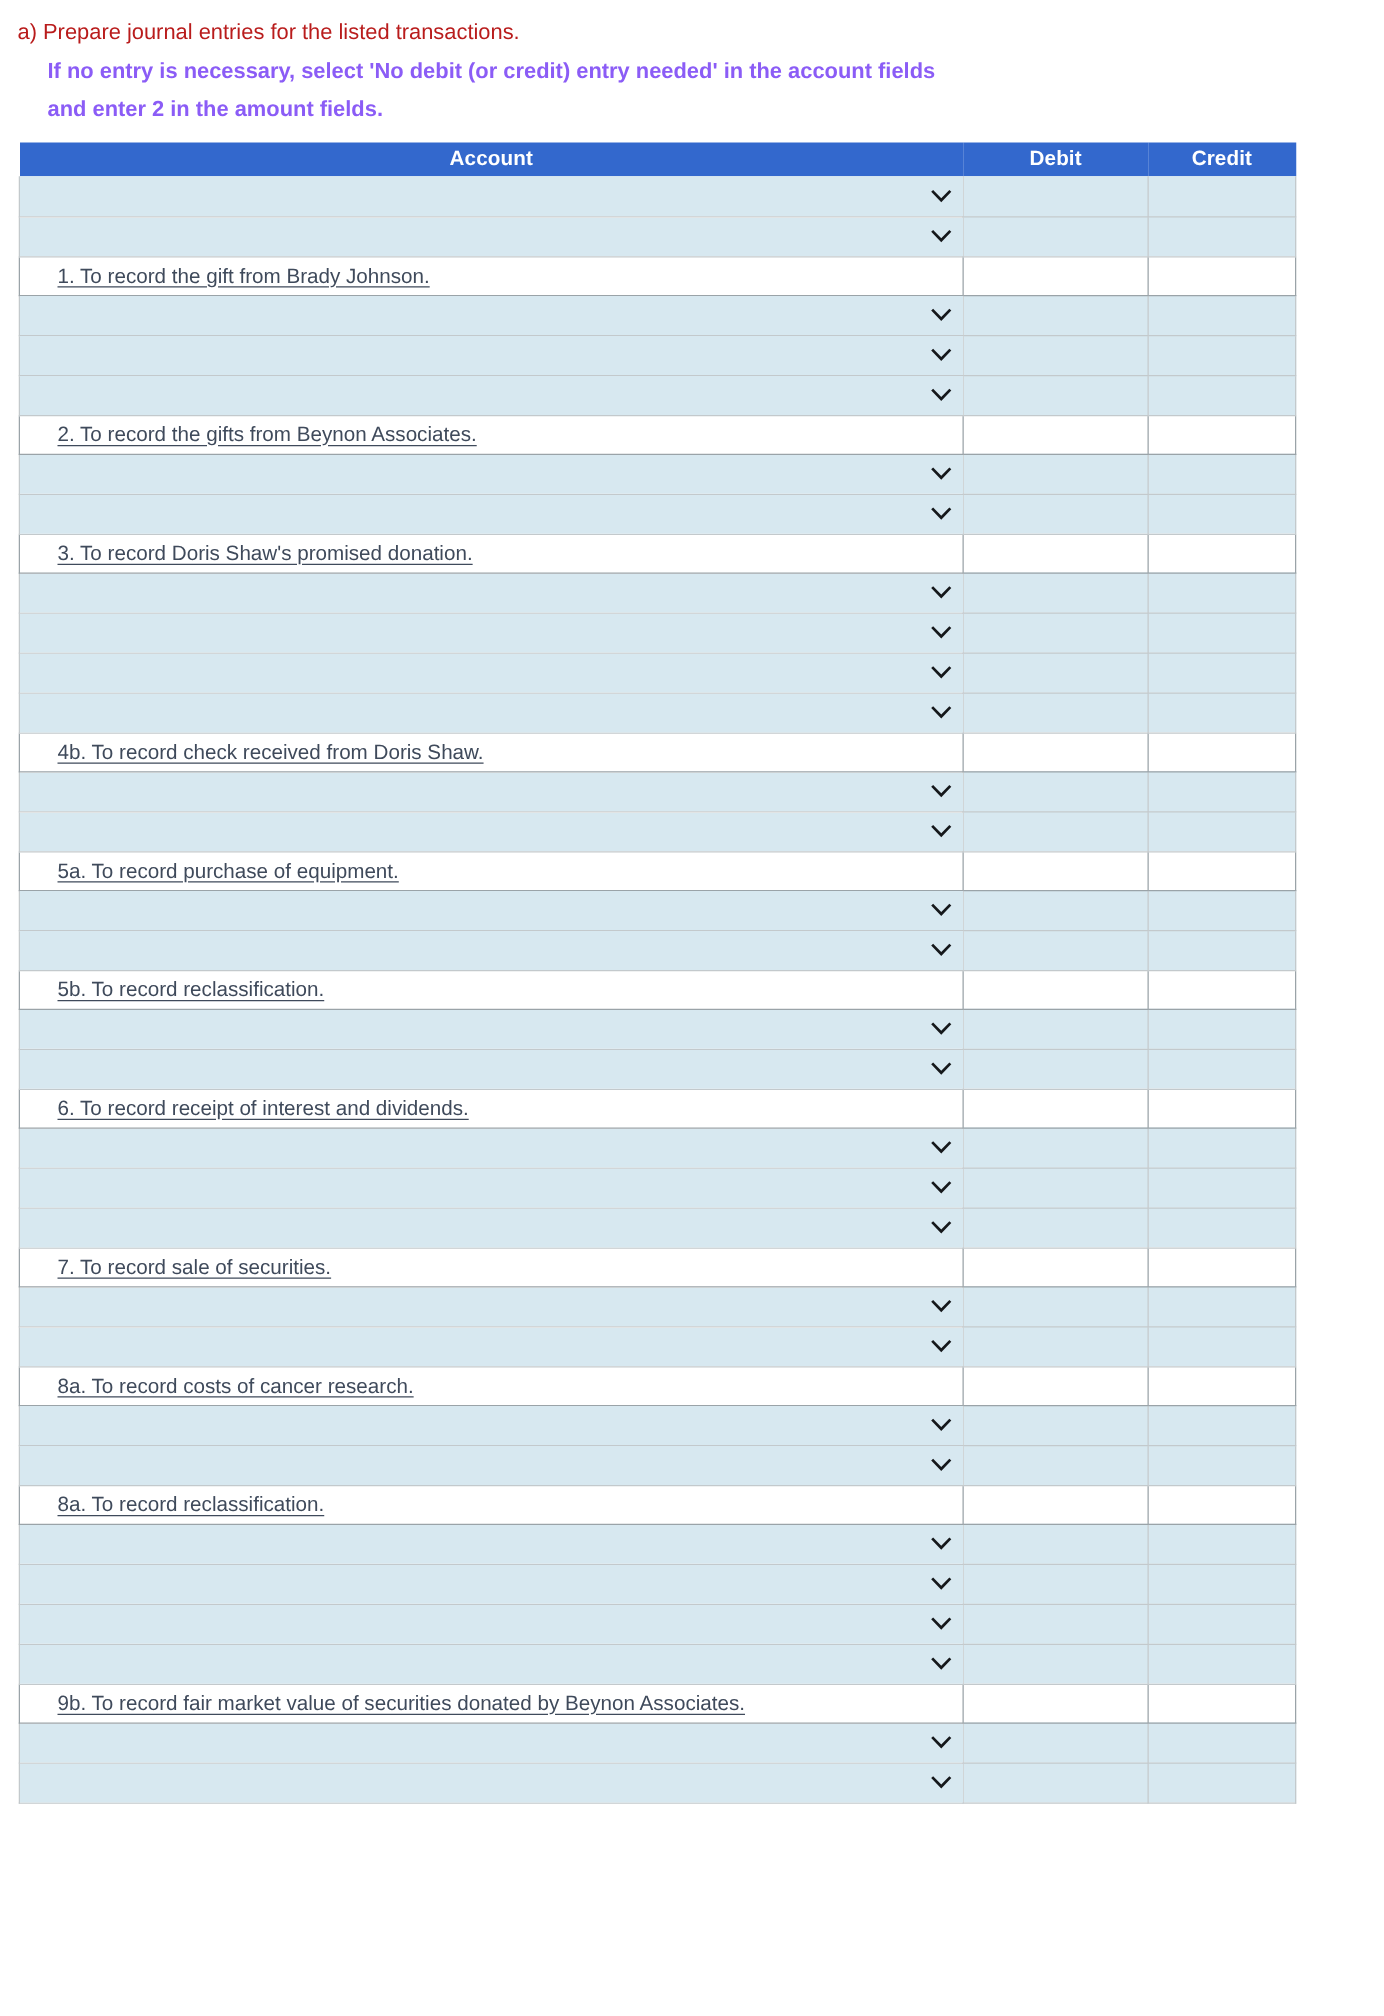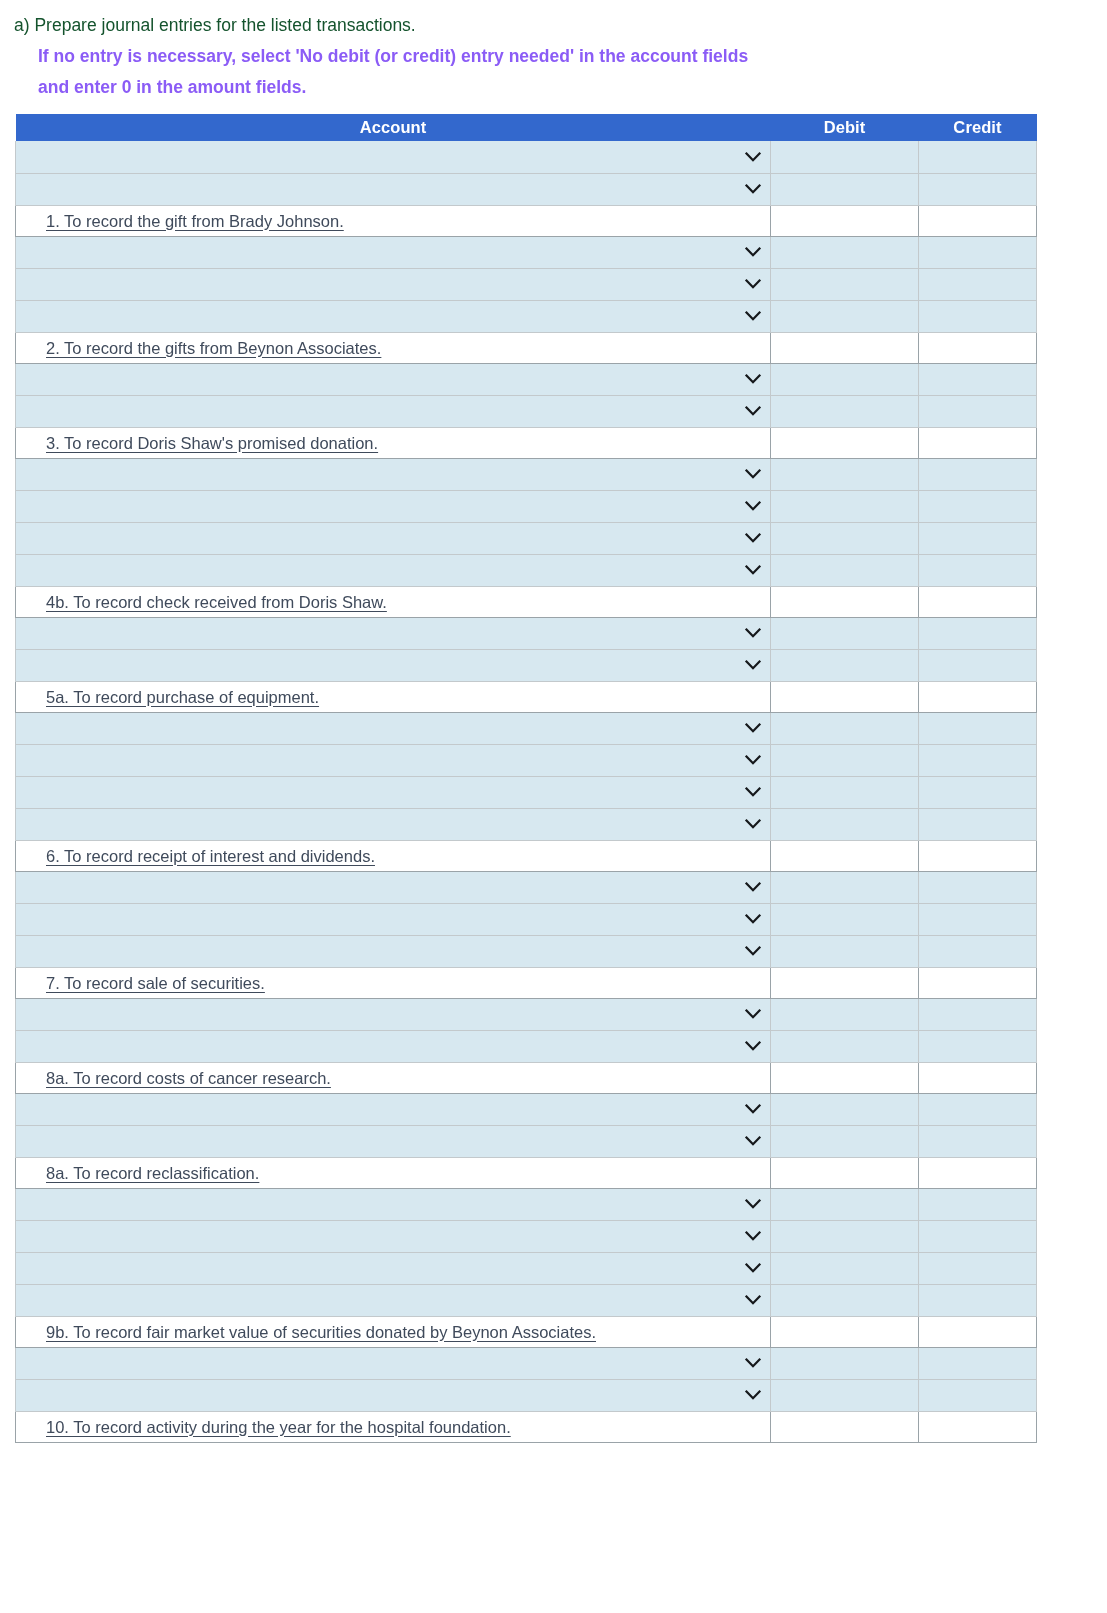--- a/index.html
+++ b/index.html
@@ -22,21 +22,21 @@
     box-sizing: border-box;
   }
 
   
   .instructions {
     padding: 10px 0 0 14px;
   }
   .intro-line {
     font-size: 17.5px;
     line-height: 31px;
-    color: #14532d;
+    color: #b91c1c;
     font-weight: 400;
     white-space: nowrap;
   }
   .intro-strong {
     font-size: 17.5px;
     line-height: 31px;
     color: #8b5cf6;
     font-weight: bold;
     margin-left: 24px;
     white-space: nowrap;
@@ -125,21 +125,21 @@
   }
 </style>
 </head>
 <body>
 
 <div class="page">
 
   <div class="instructions">
     <div class="intro-line">a) Prepare journal entries for the listed transactions.</div>
     <div class="intro-strong">If no entry is necessary, select 'No debit (or credit) entry needed' in the account fields</div>
-    <div class="intro-strong">and enter 0 in the amount fields.</div>
+    <div class="intro-strong">and enter 2 in the amount fields.</div>
   </div>
 
   <div class="table-wrap">
     <table class="journal">
       <colgroup>
         <col class="c-account">
         <col class="c-debit">
         <col class="c-credit">
       </colgroup>
       <thead>
@@ -333,20 +333,25 @@
             <td class="acct-cell">
               <span class="chevron">
                 <svg width="22" height="22" viewBox="0 0 22 22" aria-hidden="true">
                   <path d="M4.5 7.5 L11 14.2 L17.5 7.5" fill="none" stroke="#15181b" stroke-width="2.2" stroke-linecap="square" stroke-linejoin="miter"></path>
                 </svg>
               </span>
             </td>
             <td></td>
             <td></td>
           </tr>
+          <tr class="desc-row">
+            <td class="desc-cell"><span class="desc-text">5b. To record reclassification.</span></td>
+            <td></td>
+            <td></td>
+          </tr>
           <tr class="input-row">
             <td class="acct-cell">
               <span class="chevron">
                 <svg width="22" height="22" viewBox="0 0 22 22" aria-hidden="true">
                   <path d="M4.5 7.5 L11 14.2 L17.5 7.5" fill="none" stroke="#15181b" stroke-width="2.2" stroke-linecap="square" stroke-linejoin="miter"></path>
                 </svg>
               </span>
             </td>
             <td></td>
             <td></td>
@@ -520,25 +525,20 @@
             <td></td>
           </tr>
           <tr class="input-row">
             <td class="acct-cell">
               <span class="chevron">
                 <svg width="22" height="22" viewBox="0 0 22 22" aria-hidden="true">
                   <path d="M4.5 7.5 L11 14.2 L17.5 7.5" fill="none" stroke="#15181b" stroke-width="2.2" stroke-linecap="square" stroke-linejoin="miter"></path>
                 </svg>
               </span>
             </td>
-            <td></td>
-            <td></td>
-          </tr>
-          <tr class="desc-row">
-            <td class="desc-cell"><span class="desc-text">10. To record activity during the year for the hospital foundation.</span></td>
             <td></td>
             <td></td>
           </tr>
         </tbody>
     </table>
   </div>
 
 </div>
 
 </body></html>

